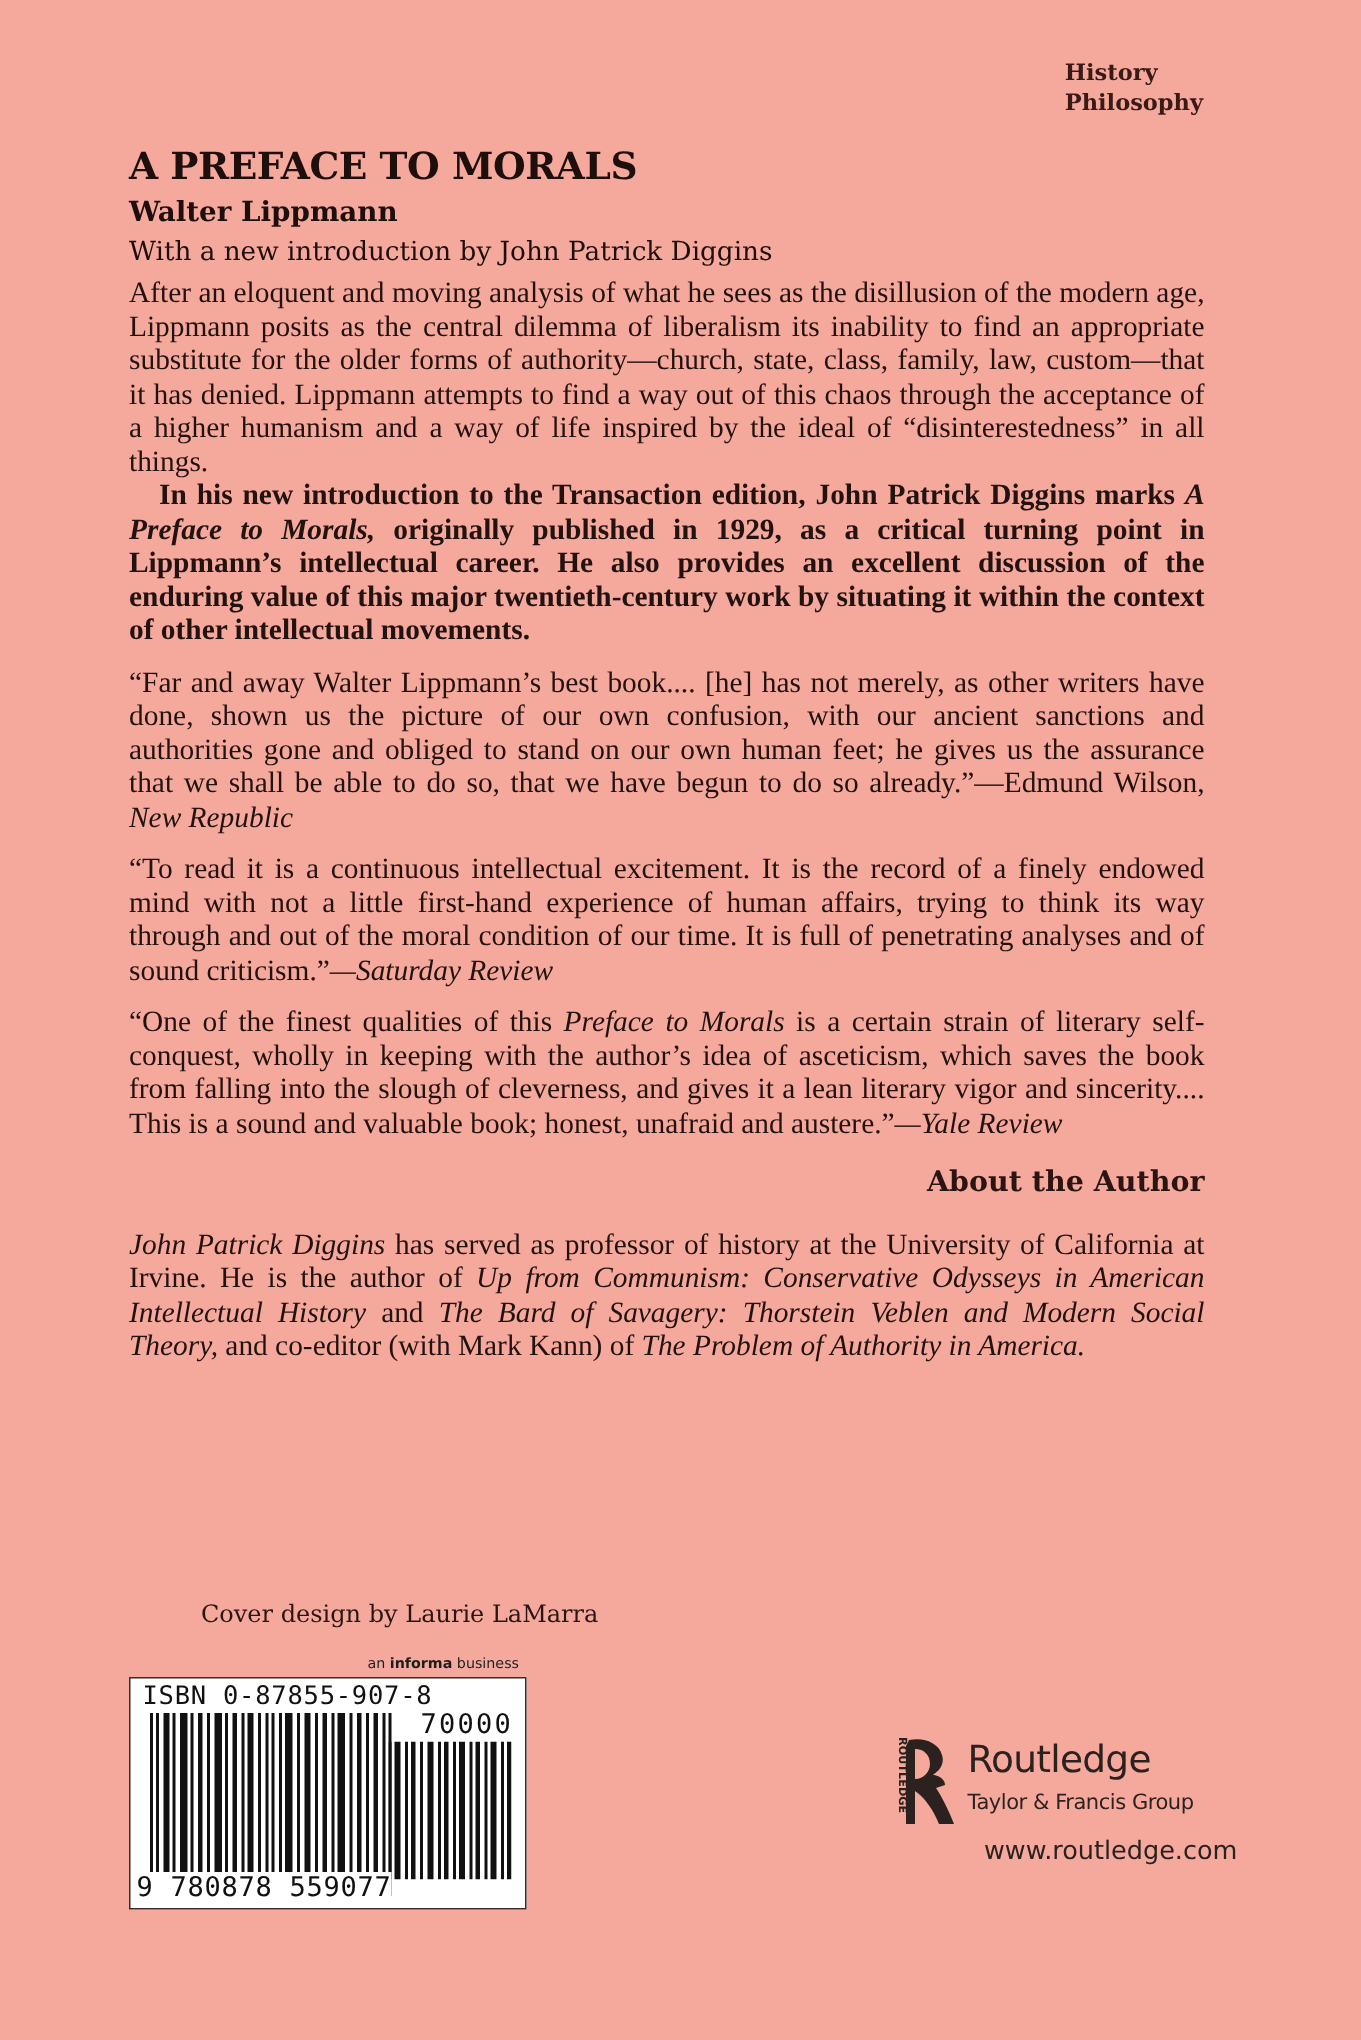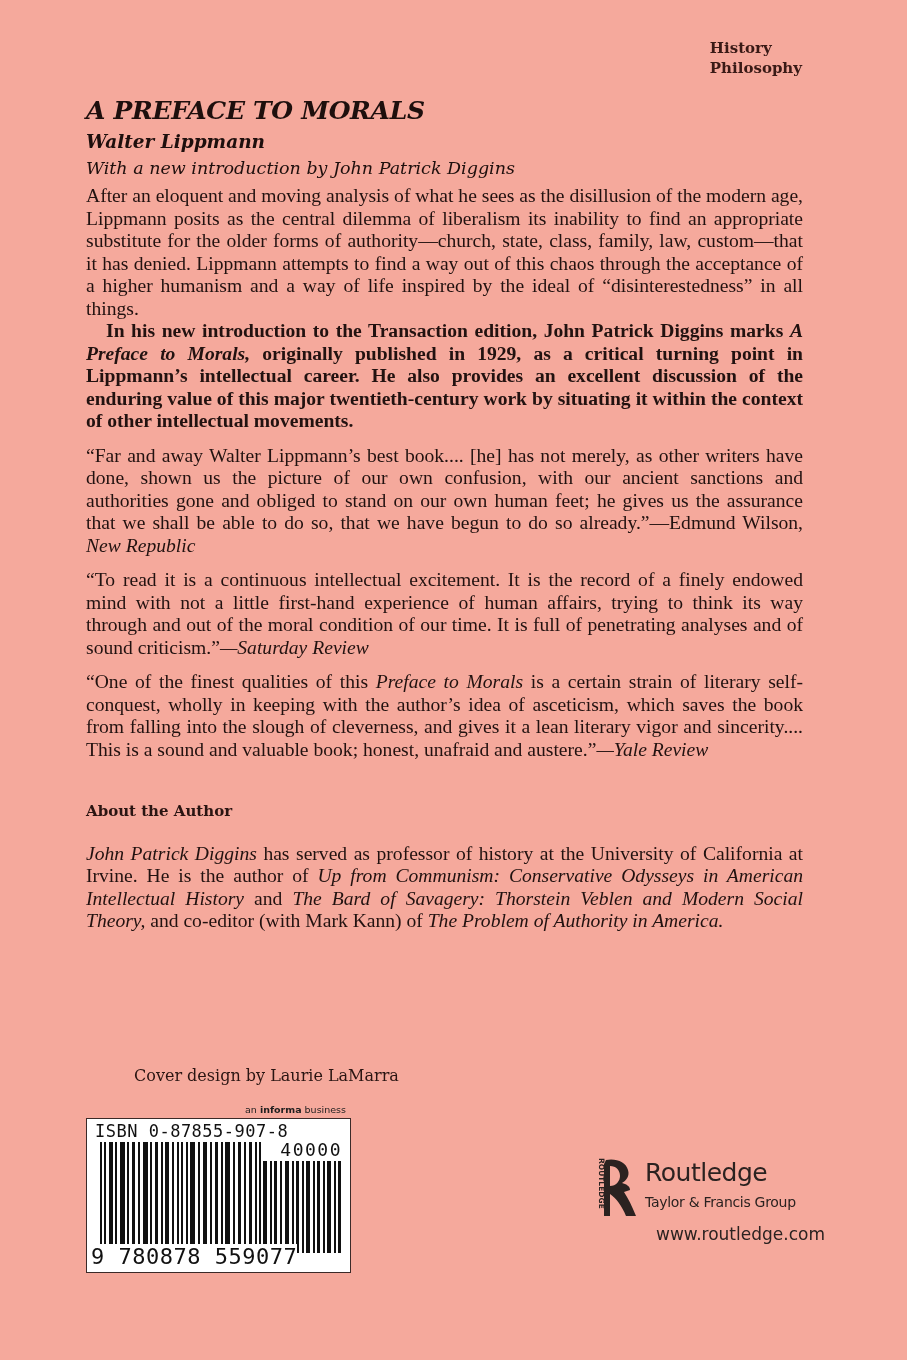--- a/index.html
+++ b/index.html
@@ -5,46 +5,46 @@
   html, body { margin:0; padding:0; }
   body {
     width:907px; height:1360px; position:relative; overflow:hidden;
     background:#F5A99C; color:#2a1512;
     font-family:"DejaVu Serif", serif;
   }
   .subjects {
     position:absolute; right:105px; top:38px; text-align:left;
     font-family:"DejaVu Serif", serif; font-weight:bold; font-size:15px; line-height:20px; color:#3a1a16;
   }
-  .title-block { position:absolute; left:86px; top:96px; width:740px;font-style:italic; }
+  .title-block { position:absolute; left:86px; top:96px; width:740px; }
   .book-title { font-family:"DejaVu Serif", serif; font-weight:bold; font-size:25px; letter-spacing:-0.3px; margin:0; line-height:30px; color:#1e0f0d; }
   .book-author { font-family:"DejaVu Serif", serif; font-weight:bold; font-size:18.5px; margin:4px 0 0 0; line-height:24px; color:#1e0f0d; }
   .intro-credit { font-family:"DejaVu Serif", serif; font-size:17.5px; margin:2px 0 0 0; line-height:24px; color:#1e0f0d; }
   .body-text {
     position:absolute; left:86px; top:185px; width:717px;
     font-family:"Liberation Serif", serif; font-size:19.6px; line-height:22.5px; text-align:justify;
     color:#221210;
   }
   .body-text p { margin:0; }
   .body-text p.indent { text-indent:20px;font-weight:bold; }
   .body-text p.gap { margin-top:12px; }
   .about-heading {
-    text-align:left; font-family:"DejaVu Serif", serif; font-weight:bold; font-size:15px;
-    margin:39px 0 20px 0; color:#2a1512;
+    text-align:right; font-family:"DejaVu Serif", serif; font-weight:bold; font-size:19px;
+    margin:16px 0 20px 0; color:#2a1512;
   }
   .credit-cover { position:absolute; left:86px; top:1066px; font-family:"DejaVu Serif", serif; font-size:16px; color:#2a1512;margin-left:48px; }
   .informa { position:absolute; left:245px; top:1104px; font-family:"DejaVu Sans", sans-serif; font-size:9.5px; color:#1e1e1e; }
   .informa b { font-weight:bold; }
   .barcode-box {
     position:absolute; left:86px; top:1118px; width:263px; height:153px;
     background:#fff; border:1.5px solid #3b2a28;
   }
   .isbn-top { position:absolute; left:8px; top:2px; font-family:"DejaVu Sans Mono", monospace; font-size:17px; color:#111; letter-spacing:0.5px; }
   .price-code { position:absolute; right:8px; top:20px; font-family:"DejaVu Sans Mono", monospace; font-size:18px; color:#111; letter-spacing:1.5px; }
-  .ean-digits { position:absolute; left:4px; bottom:3px; font-family:"DejaVu Sans Mono", monospace; font-size:22px; color:#111; letter-spacing:0.5px; background:#fff; }
+  .ean-digits { position:absolute; left:4px; bottom:3px; font-family:"DejaVu Sans Mono", monospace; font-size:18px; color:#111; letter-spacing:0.5px; background:#fff; }
   .bars-main { position:absolute; left:13px; top:23px; width:162px; height:122px; }
   .bars-addon { position:absolute; left:172px; top:42px; width:82px; height:92px; }
   .routledge { position:absolute; left:590px; top:1156px; width:230px; height:90px;text-align:center; }
   .rl-emblem { position:absolute; left:0; top:0; width:50px; height:64px; }
   .rl-name { position:absolute; left:55px; top:2px; font-family:"DejaVu Sans", sans-serif; font-size:25px; color:#2b2220; letter-spacing:-0.5px; }
   .rl-group { position:absolute; left:55px; top:38px; font-family:"DejaVu Sans", sans-serif; font-size:14px; color:#2b2220; letter-spacing:-0.3px; }
   .rl-url { position:absolute; left:66px; top:68px; font-family:"DejaVu Sans", sans-serif; font-size:17px; color:#2b2220; }
   i { font-style:italic; }
 </style>
 </head>
@@ -76,21 +76,21 @@
 
   <p class="gap"><i>John Patrick Diggins</i><span> has served as professor of history at the University of California at Irvine. He is the author of </span><i>Up from Communism: Conservative Odysseys in American Intellectual History</i><span> and </span><i>The Bard of Savagery: Thorstein Veblen and Modern Social Theory,</i><span> and co-editor (with Mark Kann) of </span><i>The Problem of Authority in America.</i></p>
 </div>
 
 <div class="credit-cover">Cover design by Laurie LaMarra</div>
 
 <div class="informa"><span>an </span><b>informa</b><span> business</span></div>
 
 <div class="barcode-box">
   <div class="isbn-top">ISBN 0-87855-907-8</div>
-  <div class="price-code">40000</div>
+  <div class="price-code">70000</div>
   <svg class="bars-main" viewBox="0 0 162 122" preserveAspectRatio="none">
     <g fill="#111">
       <rect x="0" y="0" width="2" height="122"></rect>
         <rect x="4" y="0" width="2" height="122"></rect>
       <rect x="9" y="0" width="4" height="110"></rect>
         <rect x="15" y="0" width="2" height="110"></rect>
       <rect x="20" y="0" width="5" height="110"></rect>
         <rect x="27" y="0" width="2" height="110"></rect>
       <rect x="32" y="0" width="3" height="110"></rect>
         <rect x="38" y="0" width="2" height="110"></rect>

